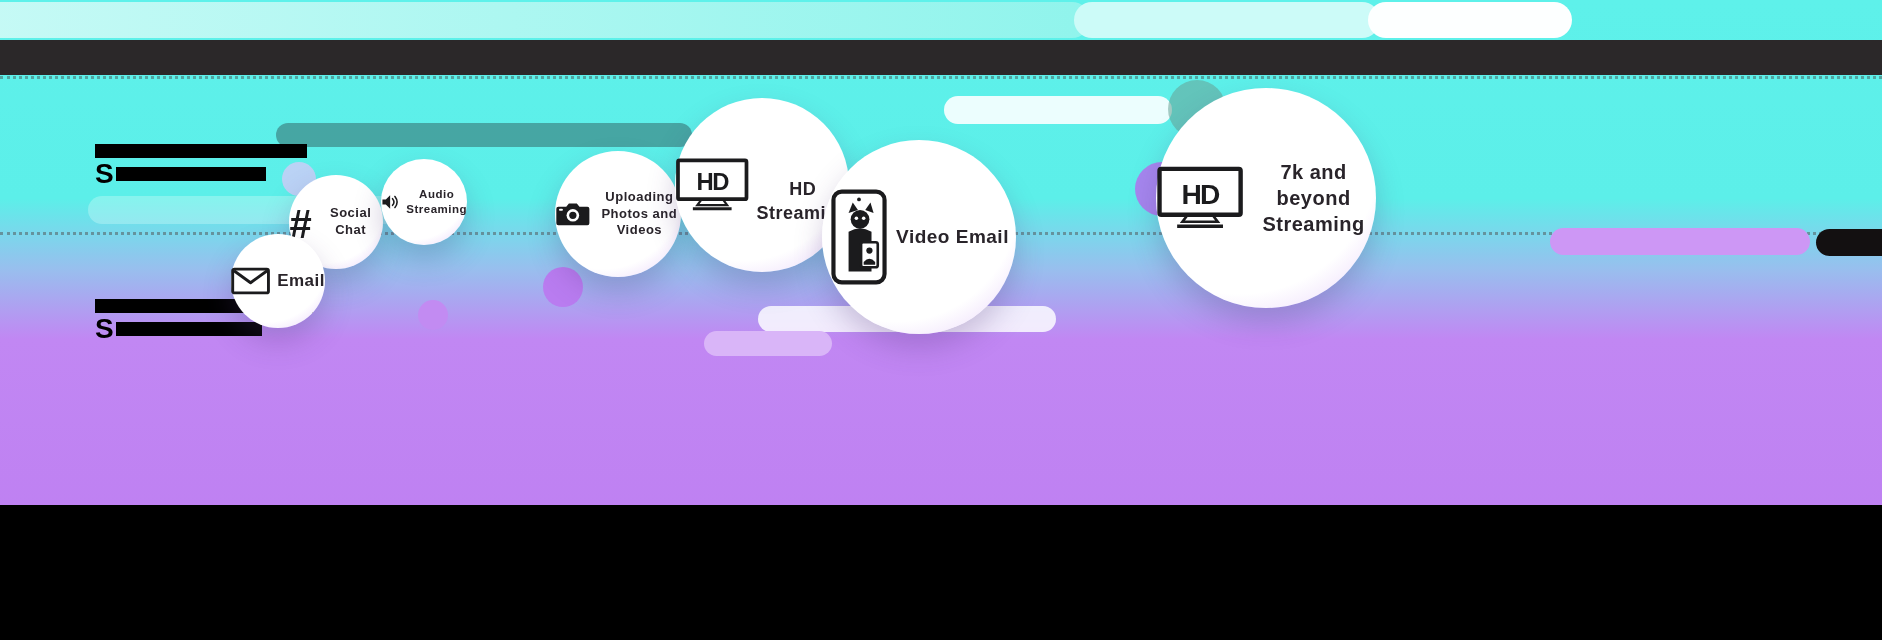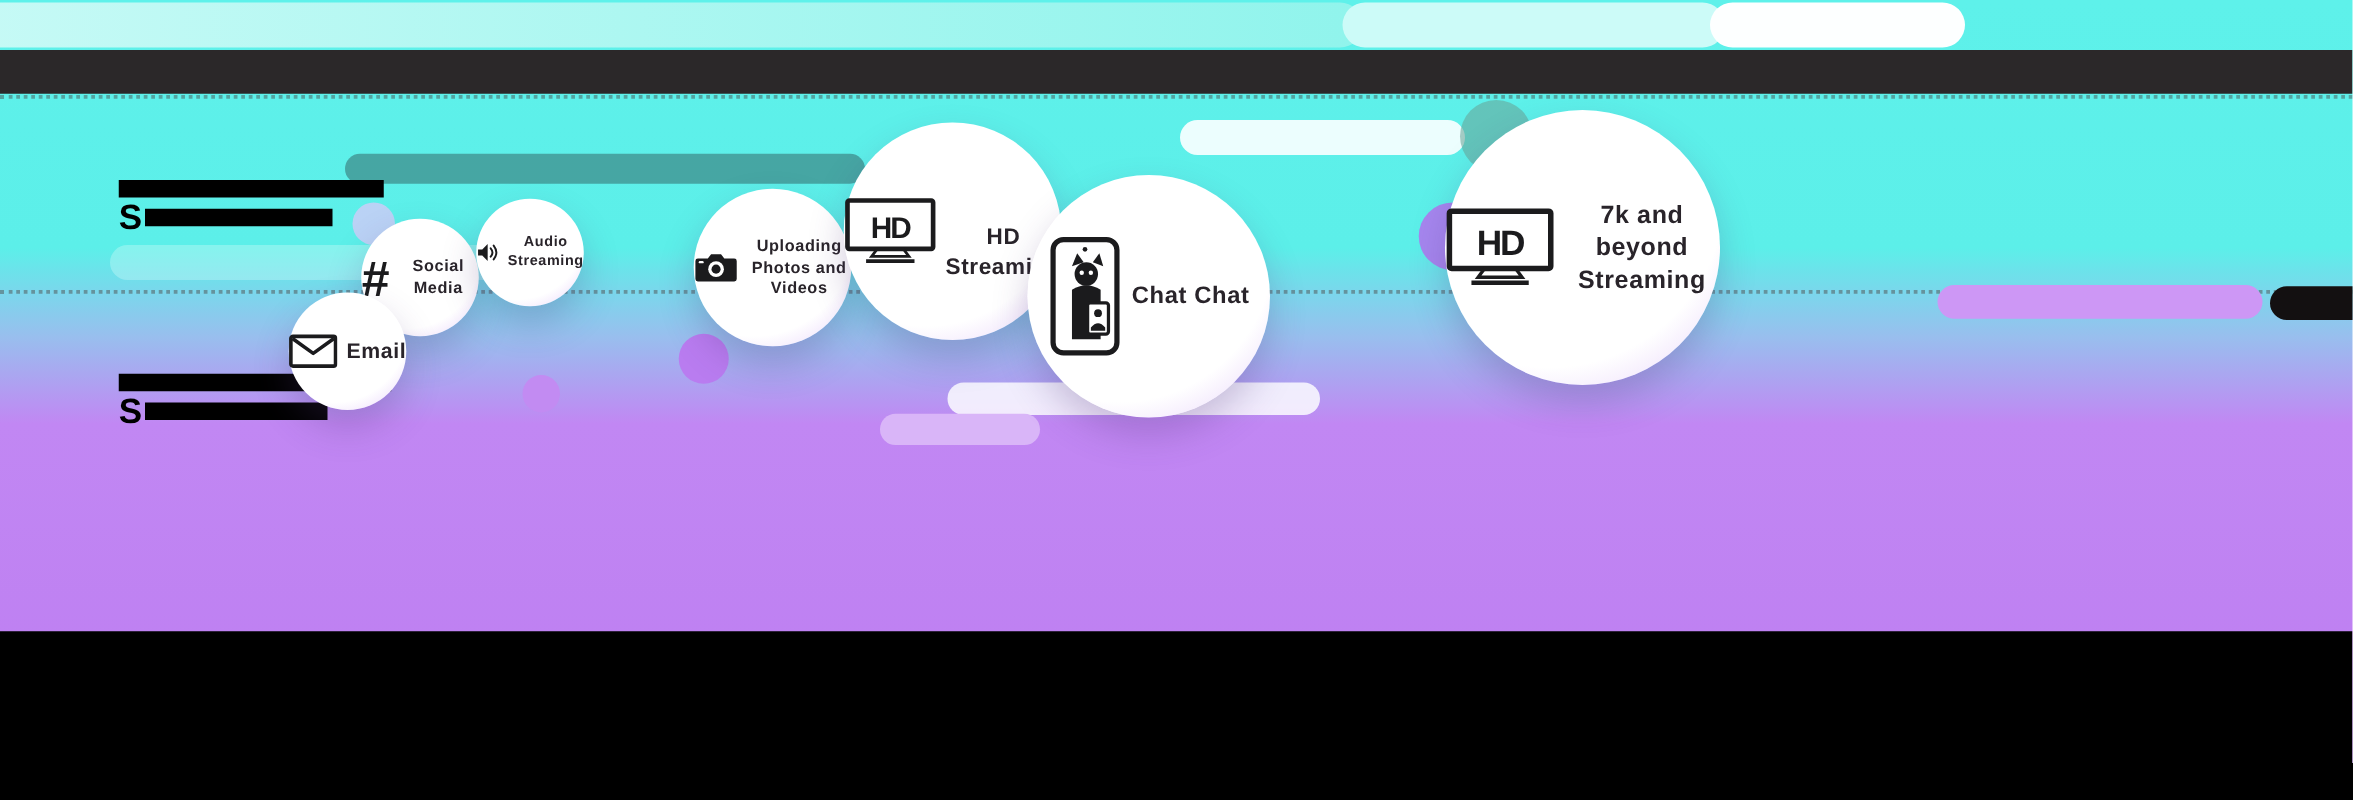--- a/index.html
+++ b/index.html
@@ -118,21 +118,21 @@
   <div class="redacted h2">
     <div class="bar bar1"></div>
     <div class="row2">
       <span class="s">S</span>
       <div class="bar bar2"></div>
     </div>
   </div>
 
   <div class="bubble b-social">
     <span class="hash-glyph">#</span>
-    <div class="label">Social Media</div>
+    <div class="label">Social Chat</div>
   </div>
 
   <div class="bubble b-email">
     <svg width="46" height="32" viewBox="0 0 46 32">
       <rect x="2" y="2" width="42" height="28" rx="2" fill="#fff" stroke="#1b1b1d" stroke-width="3.4"></rect>
       <path d="M3.5 4 L23 18 L42.5 4" fill="none" stroke="#1b1b1d" stroke-width="3.4" stroke-linejoin="round"></path>
     </svg>
     <div class="label">Email</div>
   </div>
 
@@ -173,21 +173,21 @@
       <path d="M18 24 L22 14 L27 21 Z" fill="#1b1b1d"></path>
       <path d="M34 21 L39 14 L42 24 Z" fill="#1b1b1d"></path>
       <circle cx="29" cy="30" r="9" fill="#1b1b1d"></circle>
       <circle cx="25.5" cy="29" r="1.7" fill="#fff"></circle>
       <circle cx="32.5" cy="29" r="1.7" fill="#fff"></circle>
       <path d="M18 42 Q29 35 40 42 L40 80 L18 80 Z" fill="#1b1b1d"></path>
       <rect x="30" y="52" width="16" height="24" rx="2" fill="#fff" stroke="#1b1b1d" stroke-width="2.5"></rect>
       <circle cx="38" cy="60" r="3" fill="#1b1b1d"></circle>
       <path d="M32.5 71 Q38 64.5 43.5 71 L43.5 73.5 L32.5 73.5 Z" fill="#1b1b1d"></path>
     </svg>
-    <div class="label">Chat Chat</div>
+    <div class="label">Video Email</div>
   </div>
 
   <div class="bubble b-4k">
     <svg width="120" height="86" viewBox="0 0 100 74">
       <rect x="4" y="4" width="92" height="52" rx="2" fill="#fff" stroke="#1b1b1d" stroke-width="5"></rect>
       <text x="50" y="44" text-anchor="middle" fill="#1b1b1d" style="font:800 32px 'Liberation Sans',sans-serif; letter-spacing:-2px">HD</text>
       <path d="M36 56 L64 56 L70 64 L30 64 Z" fill="none" stroke="#1b1b1d" stroke-width="3"></path>
       <line x1="24" y1="69" x2="76" y2="69" stroke="#1b1b1d" stroke-width="4"></line>
     </svg>
     <div class="label">7k and beyond Streaming</div>

